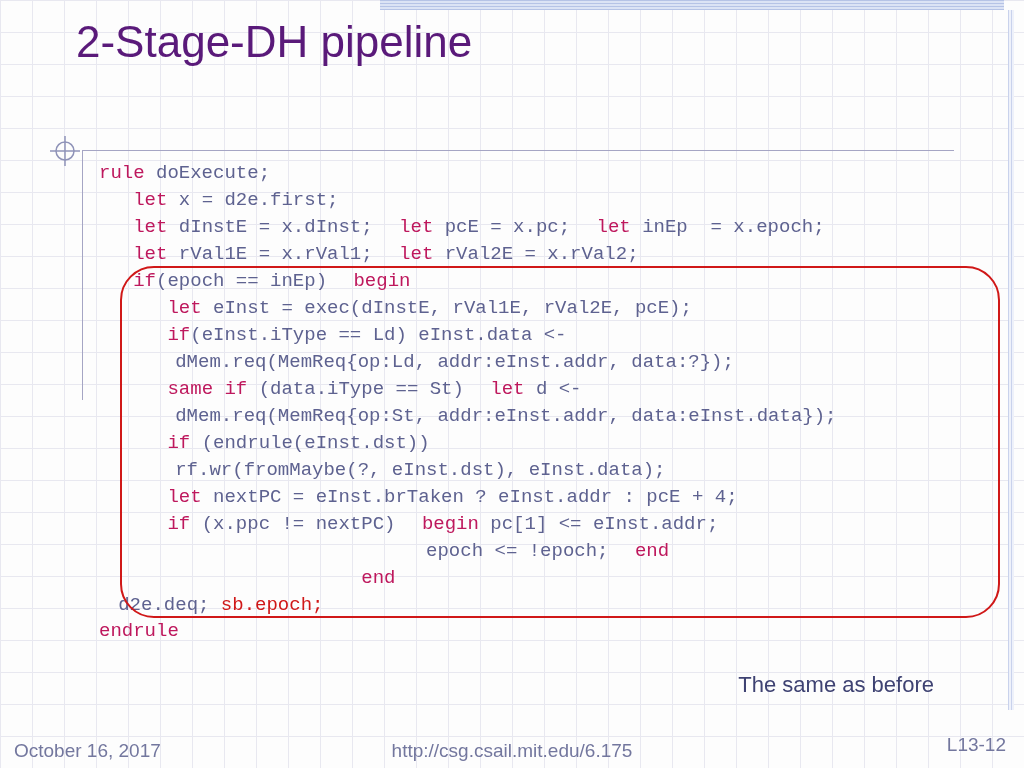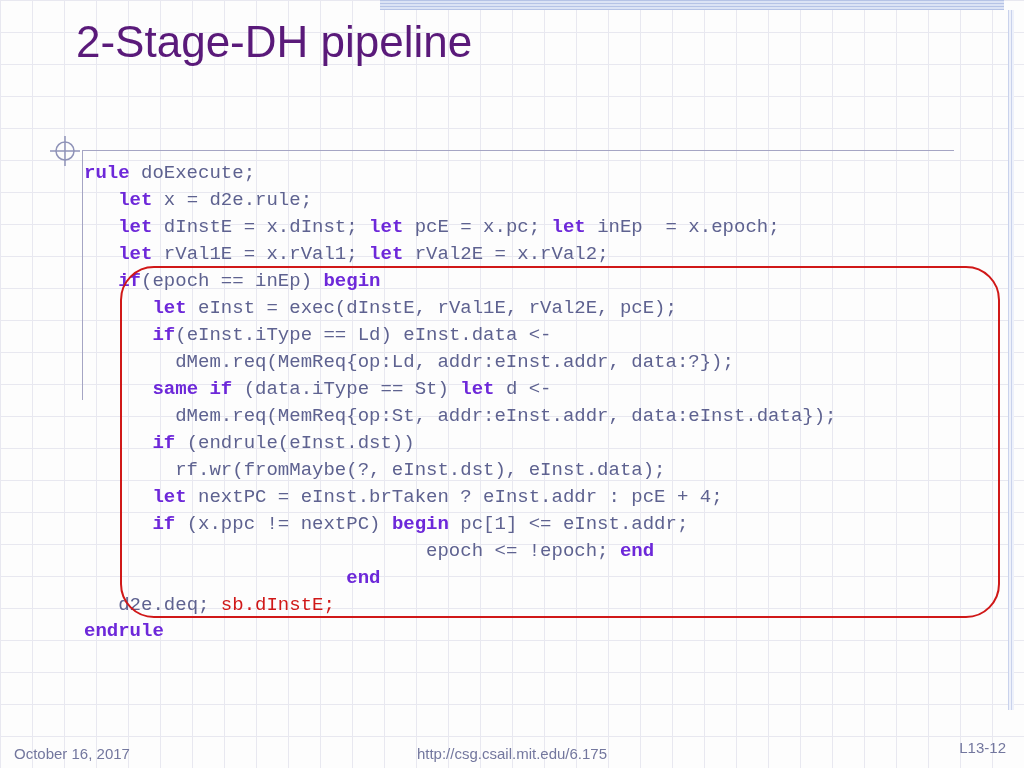--- a/index.html
+++ b/index.html
@@ -56,21 +56,21 @@
   }
   .code {
     position: absolute;
     left: 64px; top: 142px;
     font-family: 'Courier New', monospace;
     font-size: 19px;
     line-height: 1.42;
     color: #5e6290;
     white-space: pre;
   }
-  .kw { font-weight: bold; color: #6d28d9; }
+  .kw { font-weight: normal; color: #be185d; margin-left: 15px; }
   .red { color: #d01818; }
   .redbox {
     position: absolute;
     border: 2px solid #d01818;
     border-radius: 34px;
     left: 100px; top: 248px;
     width: 880px; height: 352px;
     pointer-events: none;
   }
   .note {
@@ -78,21 +78,21 @@
     right: 60px; bottom: 42px;
     font-family: 'Comic Sans MS', cursive, sans-serif;
     font-size: 22px;
     color: #3e4272;
   }
   .footer {
     position: absolute;
     left: 0; right: 0; bottom: 0;
     height: 28px;
     font-family: 'Trebuchet MS', sans-serif;
-    font-size: 15px;
+    font-size: 19px;
     color: #73779e;
   }
   .footer-left { position: absolute; left: 14px; bottom: 6px; }
   .footer-mid  { position: absolute; left: 0; right: 0; text-align: center; bottom: 6px; }
   .footer-right{ position: absolute; right: 18px; bottom: 12px; }
 </style>
 </head>
 <body>
 
 <div class="topbar"></div>
@@ -106,39 +106,40 @@
 
   <svg class="title-icon" viewBox="0 0 30 30">
     <circle cx="15" cy="15" r="9" fill="none" stroke="#8f93b8" stroke-width="1.5"></circle>
     <line x1="15" y1="0" x2="15" y2="30" stroke="#8f93b8" stroke-width="1.5"></line>
     <line x1="0" y1="15" x2="30" y2="15" stroke="#8f93b8" stroke-width="1.5"></line>
   </svg>
   <div class="title-line"></div>
   <div class="vline"></div>
 
   <div class="code"><span class="kw">rule</span><span> doExecute;</span>
-   <span class="kw">let</span><span> x = d2e.rule;</span>
+   <span class="kw">let</span><span> x = d2e.first;</span>
    <span class="kw">let</span><span> dInstE = x.dInst; </span><span class="kw">let</span><span> pcE = x.pc; </span><span class="kw">let</span><span> inEp  = x.epoch;</span>
    <span class="kw">let</span><span> rVal1E = x.rVal1; </span><span class="kw">let</span><span> rVal2E = x.rVal2;</span>
    <span class="kw">if</span><span>(epoch == inEp) </span><span class="kw">begin</span>
       <span class="kw">let</span><span> eInst = exec(dInstE, rVal1E, rVal2E, pcE);</span>
       <span class="kw">if</span><span>(eInst.iType == Ld) eInst.data &lt;-</span>
         <span>dMem.req(MemReq{op:Ld, addr:eInst.addr, data:?});</span>
       <span class="kw">same if</span><span> (data.iType == St) </span><span class="kw">let</span><span> d &lt;-</span>
         <span>dMem.req(MemReq{op:St, addr:eInst.addr, data:eInst.data});</span>
       <span class="kw">if</span><span> (endrule(eInst.dst))</span>
         <span>rf.wr(fromMaybe(?, eInst.dst), eInst.data);</span>
       <span class="kw">let</span><span> nextPC = eInst.brTaken ? eInst.addr : pcE + 4;</span>
       <span class="kw">if</span><span> (x.ppc != nextPC) </span><span class="kw">begin</span><span> pc[1] &lt;= eInst.addr;</span>
                               <span>epoch &lt;= !epoch; </span><span class="kw">end</span>
                        <span class="kw">end</span>
-   <span>d2e.deq; </span><span class="red">sb.dInstE;</span>
+   <span>d2e.deq; </span><span class="red">sb.epoch;</span>
 <span class="kw">endrule</span></div>
 
   <div class="redbox"></div>
 
+  <div class="note">The same as before</div>
 </div>
 
 <div class="footer">
   <span class="footer-left">October 16, 2017</span>
   <span class="footer-mid">http://csg.csail.mit.edu/6.175</span>
   <span class="footer-right">L13-12</span>
 </div>
 
 </body></html>

